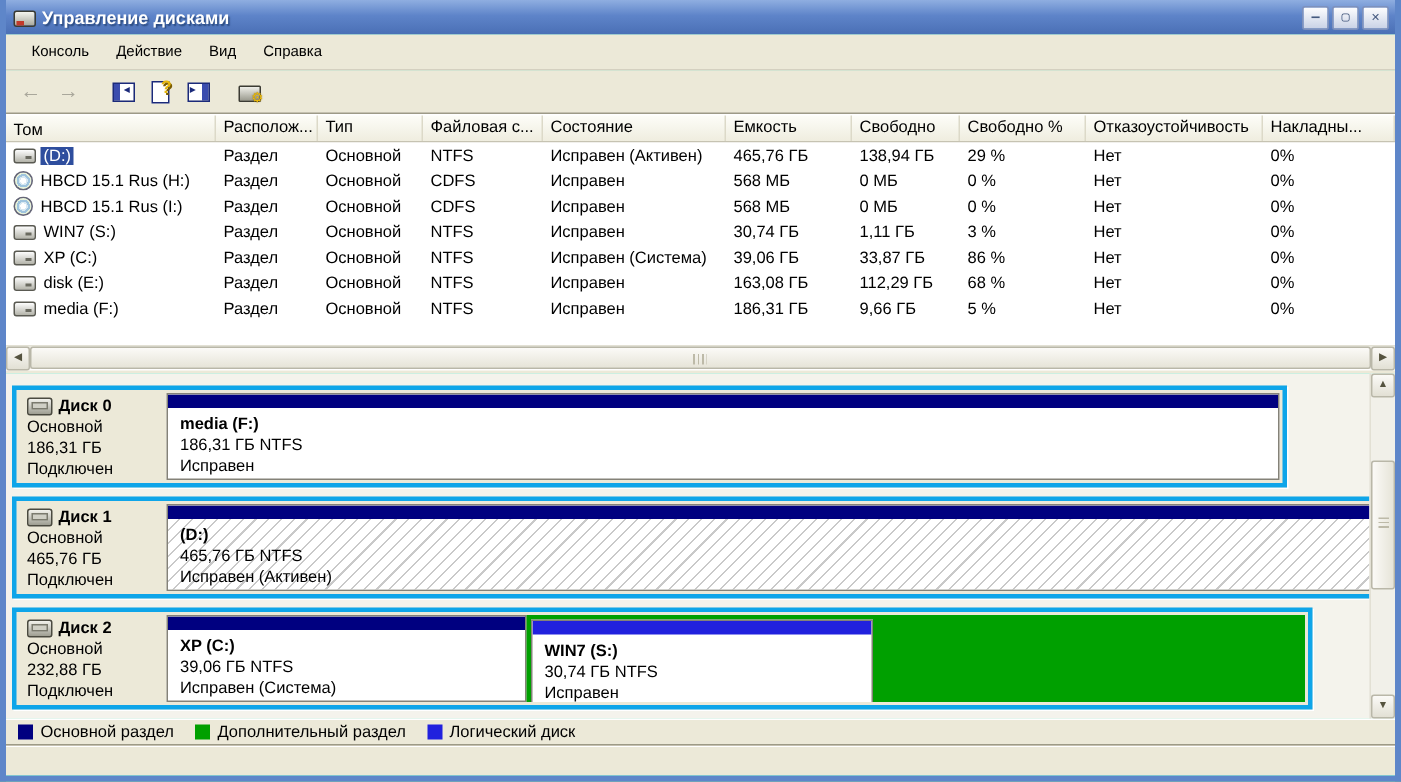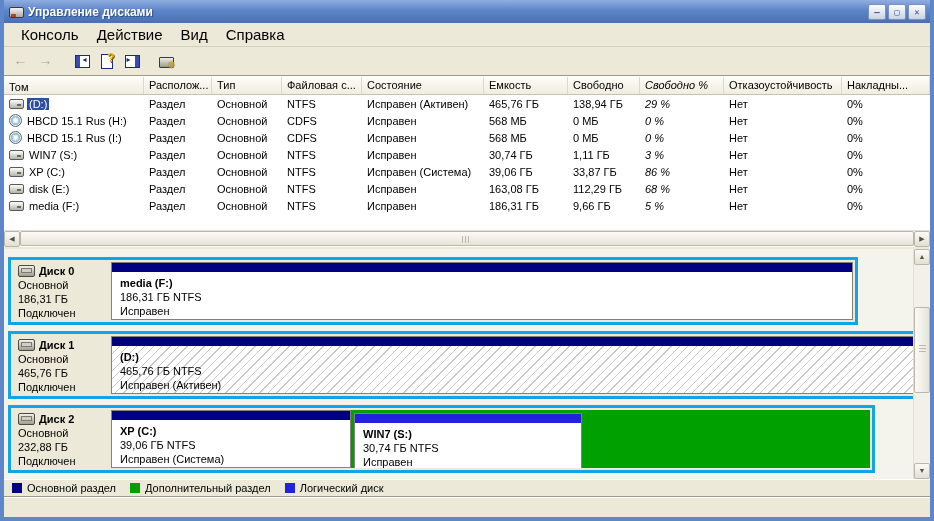--- a/index.html
+++ b/index.html
@@ -16,21 +16,21 @@
   .win-icon::before{content:"";position:absolute;left:1px;top:2px;width:13px;height:9px;border:1px solid #3b3b33;
     border-radius:2px;background:linear-gradient(#f4f4ee,#a9a99d);}
   .win-icon::after{content:"";position:absolute;left:3px;bottom:2px;width:5px;height:3px;background:#c23a2b;}
   .tb-buttons{display:flex;gap:2px;}
   .tb-btn{width:18px;height:16px;border:1px solid #7E91BC;border-radius:2px;
     background:linear-gradient(#FDFDFE,#C9D2E6);color:#44597E;font-size:9px;line-height:14px;
     text-align:center;font-weight:bold;font-family:"DejaVu Sans Mono",monospace;}
   
   .menubar{height:24px;background:#ECE9D8;display:flex;align-items:center;padding-left:8px;
     border-bottom:1px solid #D4D0C0;}
-  .menu-item{font-size:15px;color:#000;padding:3px 9px;}
+  .menu-item{font-size:10px;color:#000;padding:3px 9px;}
   
   .toolbar{height:29px;background:#ECE9D8;display:flex;align-items:center;padding-left:6px;gap:2px;
     border-bottom:1px solid #9D9A87;}
   .tbtn{width:23px;height:22px;display:flex;align-items:center;justify-content:center;}
   .tsep{width:8px;}
   .tbi{display:block;width:16px;height:16px;position:relative;}
   .tbi.back::before{content:"\2190";position:absolute;left:0;top:-1px;font-size:14px;font-weight:bold;color:#A9A79B;}
   .tbi.forward::before{content:"\2192";position:absolute;left:0;top:-1px;font-size:14px;font-weight:bold;color:#A9A79B;}
   .tbi.tree::before{content:"";position:absolute;left:1px;top:2px;width:13px;height:11px;border:1px solid #1b2a7a;
     background:linear-gradient(90deg,#3a4cae 0 4px,#fff 4px);}
@@ -52,21 +52,21 @@
     border-bottom:1px solid #C6C3B2;}
   .lv-hcell{font-size:11px;color:#000;padding:2px 0 0 5px;border-right:1px solid #DCD9C8;
     white-space:nowrap;overflow:hidden;}
   .lv-body{flex:1;overflow:hidden;background:#fff;}
   .lv-row{display:flex;height:17px;align-items:center;}
   .lv-cell{font-size:11px;color:#000;padding-left:5px;white-space:nowrap;overflow:hidden;}
   .c0{width:140px;flex:0 0 140px;display:flex;align-items:center;gap:3px;}
   .c1{width:68px;flex:0 0 68px;}  .c2{width:70px;flex:0 0 70px;}
   .c3{width:80px;flex:0 0 80px;}  .c4{width:122px;flex:0 0 122px;}
   .c5{width:84px;flex:0 0 84px;}  .c6{width:72px;flex:0 0 72px;}
-  .c7{width:84px;flex:0 0 84px;font-style:italic;}  .c8{width:118px;flex:0 0 118px;}
+  .c7{width:84px;flex:0 0 84px;}  .c8{width:118px;flex:0 0 118px;}
   .c9{flex:1;}
   .vol-name{padding:0 2px;}
   .vol-name.sel{background:#2E4E9E;color:#fff;}
   .icon-hdd{display:inline-block;width:15px;height:10px;border:1px solid #5a5a52;border-radius:2px;
     background:linear-gradient(#fdfdfd,#b4b4aa);position:relative;flex:0 0 15px;}
   .icon-hdd::after{content:"";position:absolute;right:2px;bottom:2px;width:4px;height:2px;background:#6a6a60;}
   .icon-cd{display:inline-block;width:13px;height:13px;border-radius:50%;flex:0 0 13px;
     background:radial-gradient(circle at 50% 50%,#fff 0 2px,#d8e8f2 2px 3px,#9fc4de 3px 4.5px,#e8f2da 4.5px 5.5px,#7f97b5 5.5px);
     border:1px solid #667;}
   

